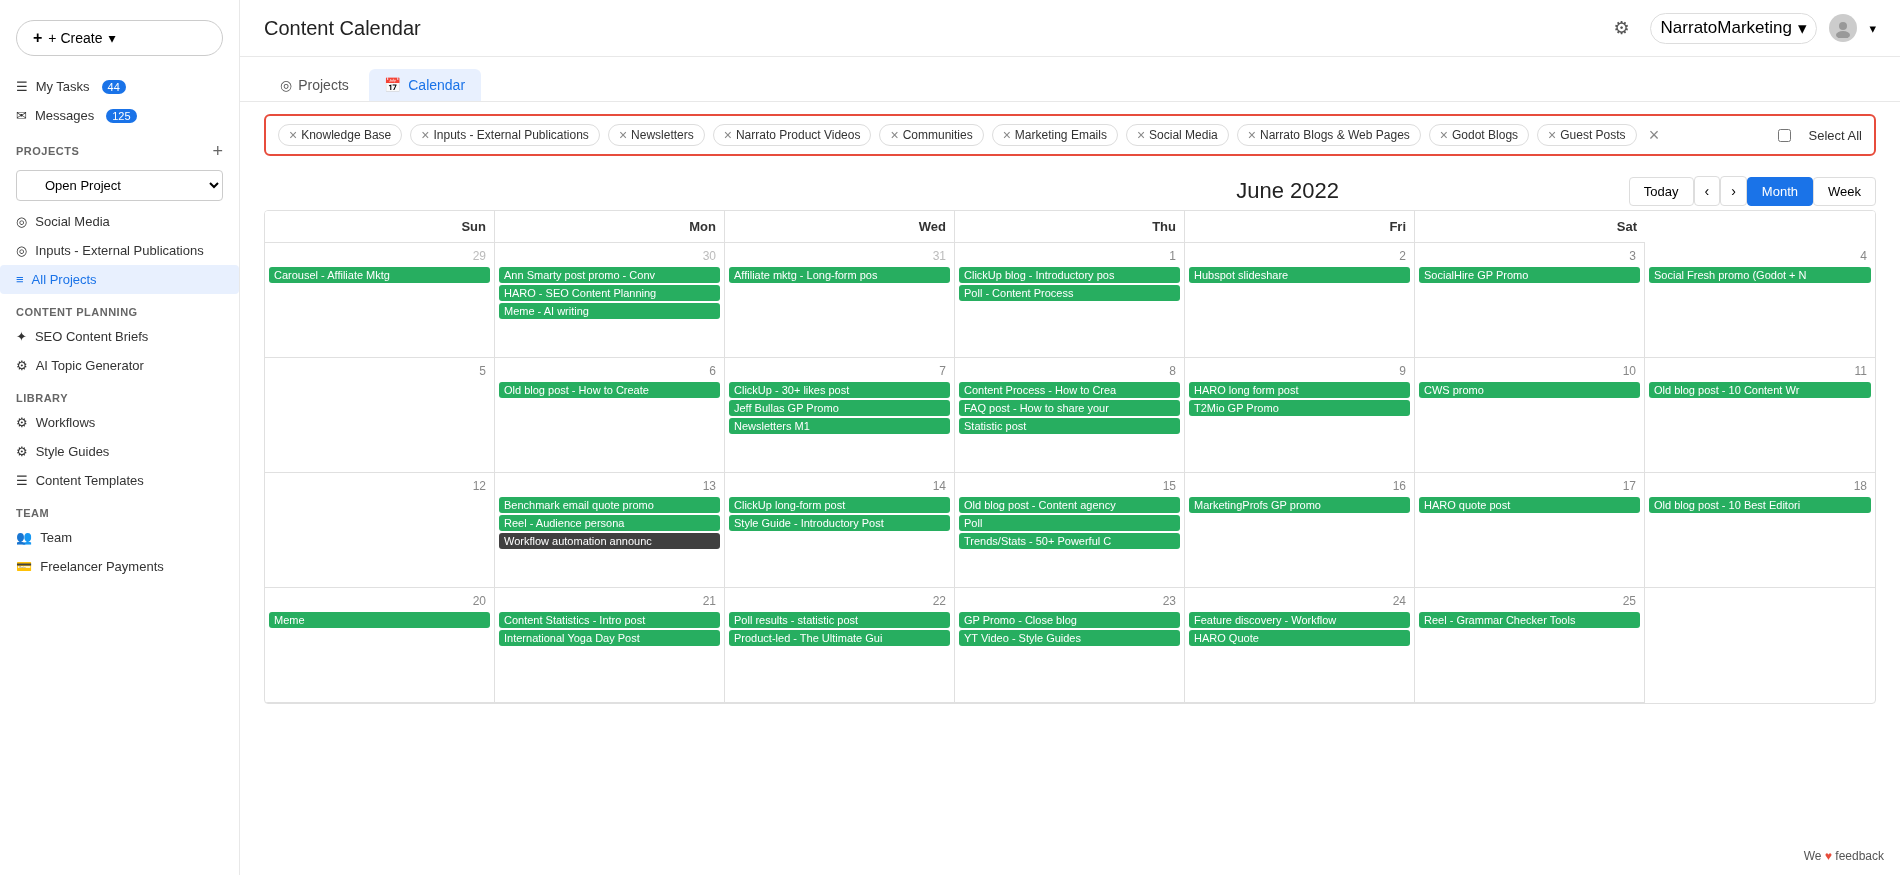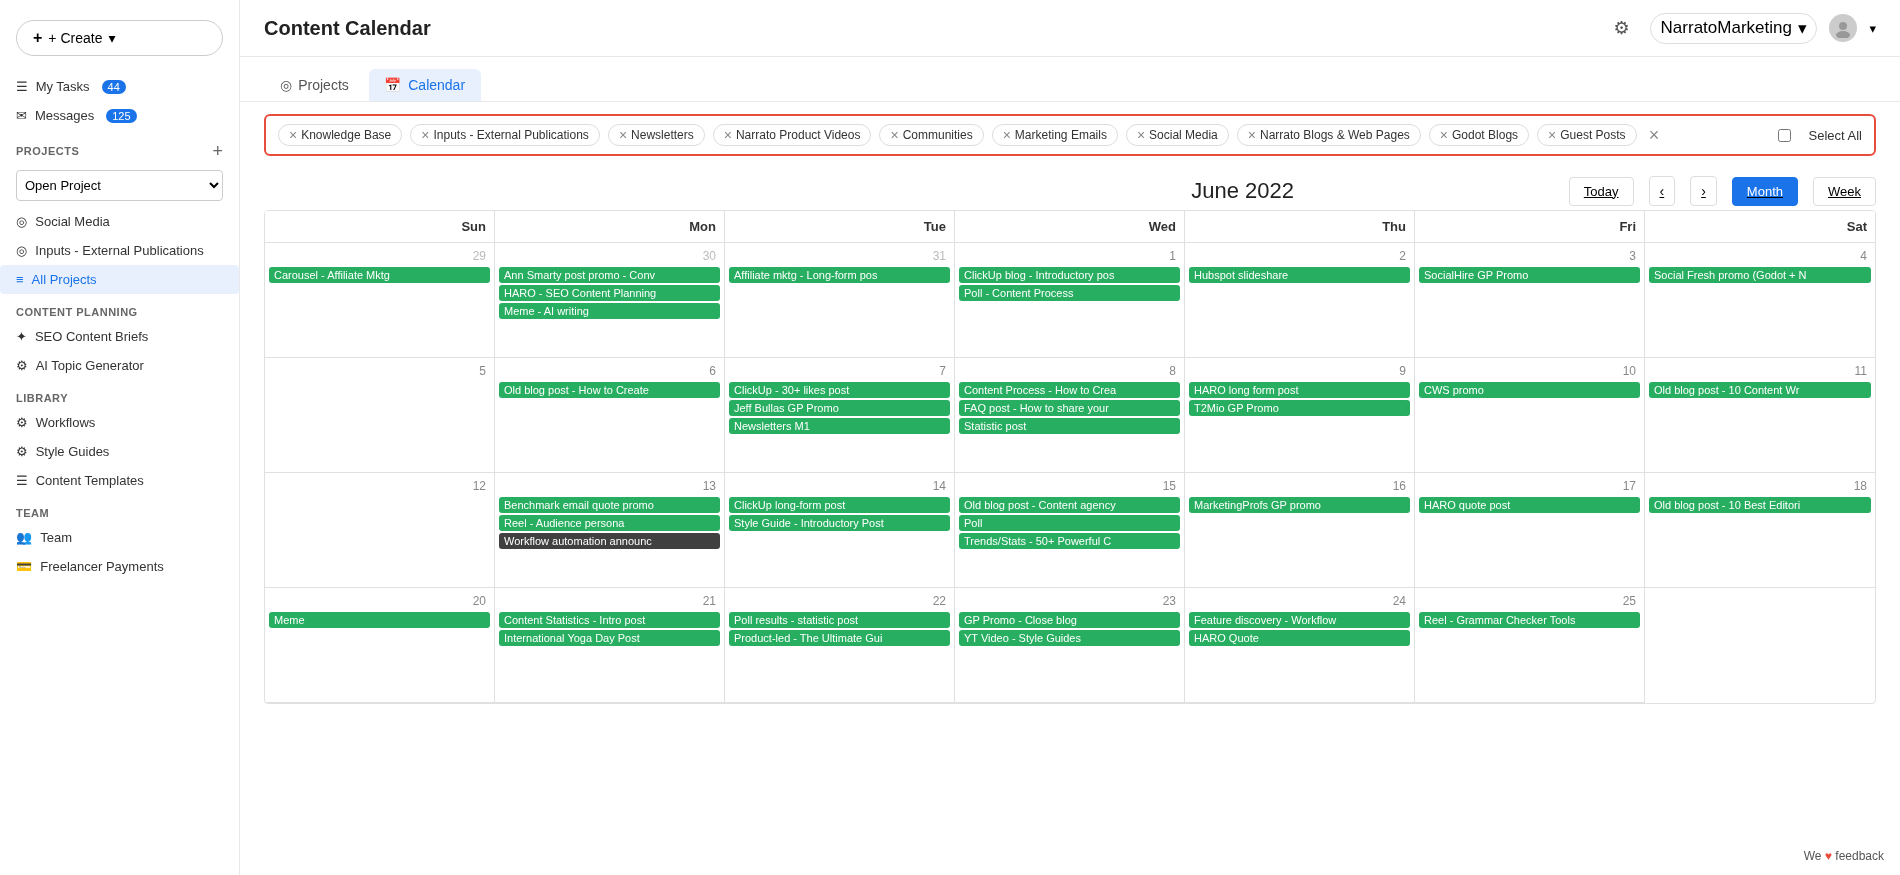--- a/index.html
+++ b/index.html
@@ -6,29 +6,29 @@
     body { font-family: -apple-system, BlinkMacSystemFont, 'Segoe UI', Arial, sans-serif; font-size: 13px; background: #fff; display: flex; height: 875px; overflow: hidden; }
 
     
     .sidebar { width: 240px; min-width: 240px; background: #fff; border-right: 1px solid #e8e8e8; display: flex; flex-direction: column; padding: 12px 0; overflow-y: auto; }
     .sidebar-create-btn { margin: 8px 16px 16px; border: 1.5px solid #ccc; border-radius: 20px; background: #fff; padding: 8px 16px; font-size: 14px; cursor: pointer; display: flex; align-items: center; gap: 6px; font-weight: 500; }
     .sidebar-create-btn .plus { font-size: 16px; font-weight: bold; }
     .sidebar-item { display: flex; align-items: center; gap: 8px; padding: 7px 16px; cursor: pointer; border-radius: 4px; color: #333; font-size: 13px; }
     .sidebar-item.active { background: #e8f0fe; color: #1a73e8; }
     .sidebar-item .badge { background: #1a73e8; color: #fff; border-radius: 10px; padding: 1px 6px; font-size: 11px; margin-left: 4px; }
     .sidebar-label { font-size: 11px; font-weight: 700; color: #666; text-transform: uppercase; letter-spacing: 0.5px; padding: 12px 16px 4px; }
-    .project-select { margin: 6px 16px; border: 1px solid #ccc; border-radius: 4px; padding: 6px 4px; font-size: 13px; width: calc(100% - 32px); background: #fff; cursor: pointer; }
+    .project-select { margin: 6px 16px; border: 1px solid #ccc; border-radius: 4px; padding: 6px 24px; font-size: 13px; width: calc(100% - 32px); background: #fff; cursor: pointer; }
     .section-header { display: flex; align-items: center; justify-content: space-between; padding: 12px 16px 4px; }
     .section-header-label { font-size: 11px; font-weight: 700; color: #666; text-transform: uppercase; letter-spacing: 0.5px; }
     .section-header-plus { cursor: pointer; color: #666; font-size: 18px; line-height: 1; }
 
     
     .main { flex: 1; display: flex; flex-direction: column; overflow: hidden; }
     .topbar { display: flex; align-items: center; justify-content: space-between; padding: 12px 24px; border-bottom: 1px solid #e8e8e8; }
-    .page-title { font-size: 20px; font-weight: 700; color: #222; }
+    .page-title { font-size: 20px; font-weight: 400; color: #222; }
     .topbar-right { display: flex; align-items: center; gap: 12px; }
     .topbar-icon { width: 32px; height: 32px; display: flex; align-items: center; justify-content: center; cursor: pointer; color: #555; font-size: 18px; }
     .user-dropdown { display: flex; align-items: center; gap: 6px; cursor: pointer; border: 1px solid #ddd; border-radius: 20px; padding: 4px 10px; font-size: 17px; }
     .avatar { width: 28px; height: 28px; border-radius: 50%; background: #ccc; display: flex; align-items: center; justify-content: center; }
 
     
     .tabs { display: flex; gap: 4px; padding: 12px 24px 0; border-bottom: 1px solid #e8e8e8; }
     .tab { padding: 8px 16px; cursor: pointer; border-radius: 6px 6px 0 0; font-size: 14px; display: flex; align-items: center; gap: 6px; color: #555; }
     .tab.active { background: #e8f0fe; color: #1a73e8; font-weight: 500; }
     .tab-icon { font-size: 14px; }
@@ -37,21 +37,21 @@
     .filter-bar { margin: 12px 24px; border: 2px solid #e74c3c; border-radius: 6px; padding: 8px 12px; display: flex; align-items: center; gap: 8px; flex-wrap: wrap; }
     .filter-tag { display: flex; align-items: center; gap: 4px; background: #fff; border: 1px solid #ddd; border-radius: 14px; padding: 3px 10px; font-size: 12px; color: #333; }
     .filter-tag .remove { cursor: pointer; color: #888; font-size: 14px; line-height: 1; }
     .filter-close-all { cursor: pointer; color: #888; font-size: 18px; margin-left: 4px; }
     .select-all-wrap { display: flex; align-items: center; gap: 18px; margin-left: auto; white-space: nowrap; font-size: 13px; color: #333; }
     .select-all-wrap input { cursor: pointer; }
 
     
     .calendar-controls { display: flex; align-items: center; justify-content: space-between; padding: 8px 24px 4px; }
     .calendar-title { font-size: 22px; font-weight: 500; color: #222; flex: 1; text-align: center; }
-    .cal-nav { display: flex; align-items: center; gap: 15px; text-decoration: underline; }
+    .cal-nav { display: flex; align-items: center; gap: 0; }
     .cal-btn { padding: 6px 14px; border: 1px solid #ddd; border-radius: 4px; cursor: pointer; background: #fff; font-size: 13px; }
     .cal-btn.active { background: #1a73e8; color: #fff; border-color: #1a73e8; }
     .cal-arrow { padding: 6px 10px; border: 1px solid #ddd; border-radius: 4px; cursor: pointer; background: #fff; font-size: 14px; }
 
     
     .calendar-wrap { flex: 1; overflow: auto; padding: 0 24px 12px; }
     .calendar { border: 1px solid #e0e0e0; border-radius: 4px; overflow: hidden; }
     .cal-header { display: grid; grid-template-columns: repeat(7, 1fr); background: #fff; }
     .cal-header-cell { padding: 8px; text-align: right; font-weight: 600; font-size: 13px; color: #333; border-bottom: 1px solid #e0e0e0; border-right: 1px solid #e0e0e0; }
     .cal-header-cell:last-child { border-right: none; }
@@ -234,21 +234,20 @@
       <button class="cal-btn active">Month</button>
       <button class="cal-btn">Week</button>
     </div>
   </div>
 
   <div class="calendar-wrap">
     <div class="calendar">
       <div class="cal-header" id="cal-header">
           <div class="cal-header-cell">Sun</div>
           <div class="cal-header-cell">Mon</div>
-          <div class="cal-header-cell">Tue</div>
           <div class="cal-header-cell">Wed</div>
           <div class="cal-header-cell">Thu</div>
           <div class="cal-header-cell">Fri</div>
           <div class="cal-header-cell">Sat</div>
         </div>
       <div class="cal-body" id="cal-body">
           <div class="cal-cell">
             <div class="cal-date other-month">29</div>
             <div class="cal-event green">Carousel - Affiliate Mktg</div>
           </div>

